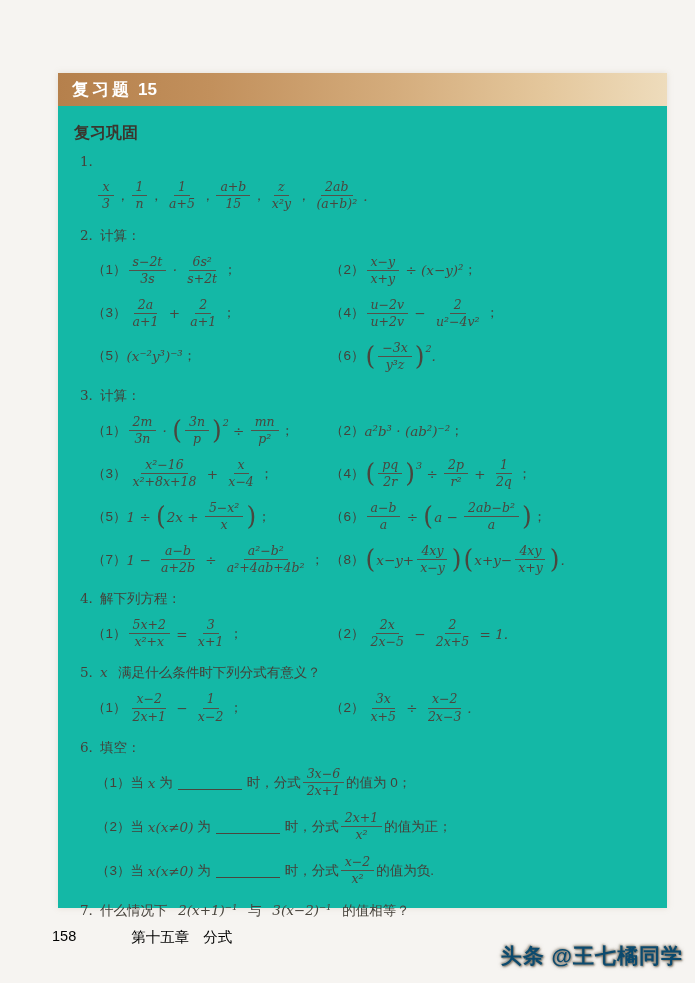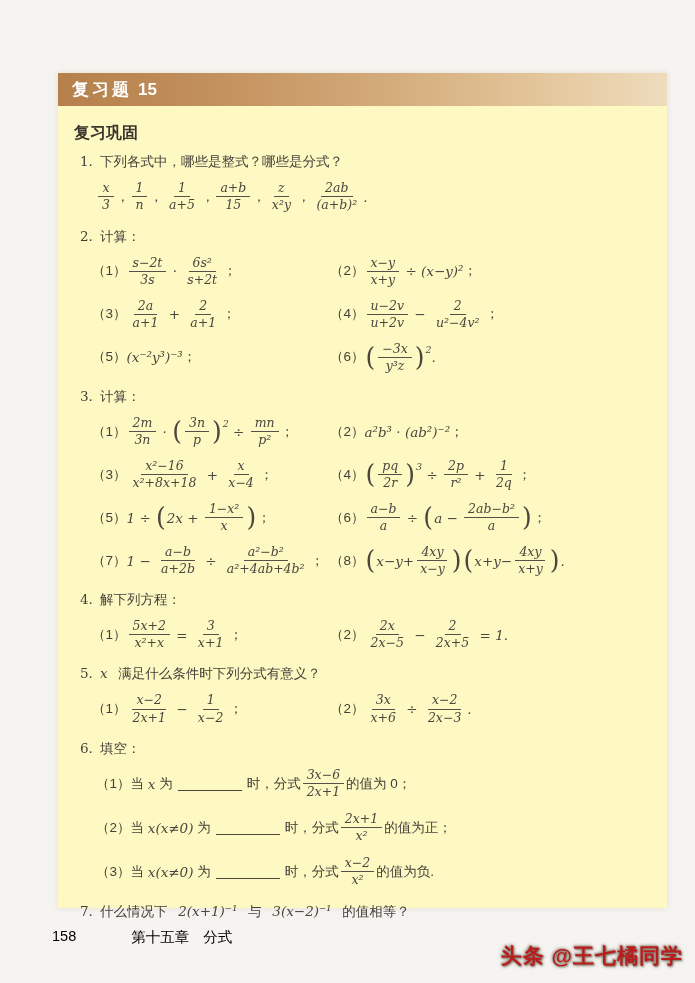--- a/index.html
+++ b/index.html
@@ -1,18 +1,18 @@
 <!DOCTYPE html>
 <html><head>
 <meta charset="utf-8">
 <style>
   html,body{margin:0;padding:0;}
   .canvas{position:relative;width:695px;height:983px;background:#f6f4f1;overflow:hidden;
           font-family:"Liberation Sans",sans-serif;color:#45413a;}
-  .page{position:absolute;left:58px;top:73px;width:609px;height:835px;background:#fef9c3;
+  .page{position:absolute;left:58px;top:73px;width:609px;height:835px;background:#14b8a6;
         box-shadow:0 0 6px rgba(180,160,130,.25);}
   .header-bar{position:absolute;left:0;top:0;width:100%;height:33px;box-sizing:border-box;
         background:linear-gradient(90deg,#b5804c 0%,#c2905c 25%,#d4ac7c 55%,#e4c79c 80%,#eedcbc 100%);
         color:#ffffff;font-weight:bold;font-size:17px;display:flex;align-items:center;
         padding-left:14px;letter-spacing:3px;}
   .header-bar .hn{margin-left:6px;letter-spacing:0;}
   .content{position:absolute;left:0;top:33px;right:0;bottom:0;box-sizing:border-box;
         padding:12px 14px 0 16px;font-size:13.5px;line-height:1.35;}
   .sec-h{font-size:16px;font-weight:bold;color:#3a362e;margin:31px 0 8px 0;}
   .sec-h:first-child{margin-top:4px;}
@@ -28,38 +28,37 @@
   .fn{padding:0 4px 1px;border-bottom:1px solid #55514a;text-align:center;}
   .fd{padding:1px 4px 0;text-align:center;}
   .bp{font-family:"DejaVu Serif",serif;font-size:25px;font-weight:300;margin:0 1px;color:#4a463e;
       transform:scaleY(1.05);}
   .psup{font-family:"DejaVu Serif",serif;font-style:italic;font-size:9.5px;align-self:flex-start;
       position:relative;top:3px;color:#4a463e;}
   .blank{display:inline-block;width:64px;height:13px;border-bottom:1px solid #4a463e;margin:0 5px;}
   .footer{position:absolute;left:52px;top:928px;font-size:14.5px;color:#000000;display:flex;align-items:flex-start;}
   .footer .fpn{margin-right:12px;}
   .footer .fch{margin-right:14px;margin-left:43px;}
-  .watermark{position:absolute;right:12px;top:942px;font-size:21px;font-weight:bold;color:#b91c1c;
+  .watermark{position:absolute;right:12px;top:942px;font-size:21px;font-weight:bold;color:#0c4a6e;
       letter-spacing:1px;
       text-shadow:1px 1px 2px rgba(115,105,90,.95),-1px -1px 2px rgba(115,105,90,.55),0 0 4px rgba(115,105,90,.6);}
 </style>
 </head>
 <body>
 
 <div class="canvas">
   <div class="page">
     <div class="header-bar">
       <span>复习题</span>
       <span class="hn">15</span>
     </div>
     <div id="content" class="content">
         <div class="sec-h">复习巩固</div>
         <div class="prob">
           <span class="pn">1.</span>
-          <span class="cn">下列各式中，哪些是整式？哪些是分式？</span>
         </div>
         <div class="mrow">
           <span class="frac">
             <span class="fn">x</span>
             <span class="fd">3</span>
           </span>
           <span class="cn">，</span>
           <span class="frac">
             <span class="fn">1</span>
             <span class="fd">n</span>
@@ -228,21 +227,21 @@
             <span class="cn">；</span>
           </div>
         </div>
         <div class="pair">
           <div class="cell">
             <span class="cn">（5）</span>
             <span class="mt">1&nbsp;÷&nbsp;</span>
             <span class="bp">(</span>
             <span class="mt">2x&nbsp;+&nbsp;</span>
             <span class="frac">
-              <span class="fn">1−x²</span>
+              <span class="fn">5−x²</span>
               <span class="fd">x</span>
             </span>
             <span class="bp">)</span>
             <span class="cn">；</span>
           </div>
           <div class="cell">
             <span class="cn">（6）</span>
             <span class="frac">
               <span class="fn">a−b</span>
               <span class="fd">a</span>
@@ -340,21 +339,21 @@
             <span class="frac">
               <span class="fn">1</span>
               <span class="fd">x−2</span>
             </span>
             <span class="cn">；</span>
           </div>
           <div class="cell">
             <span class="cn">（2）</span>
             <span class="frac">
               <span class="fn">3x</span>
-              <span class="fd">x+6</span>
+              <span class="fd">x+5</span>
             </span>
             <span class="mt">&nbsp;÷&nbsp;</span>
             <span class="frac">
               <span class="fn">x−2</span>
               <span class="fd">2x−3</span>
             </span>
             <span class="mt">.</span>
           </div>
         </div>
         <div class="prob">

